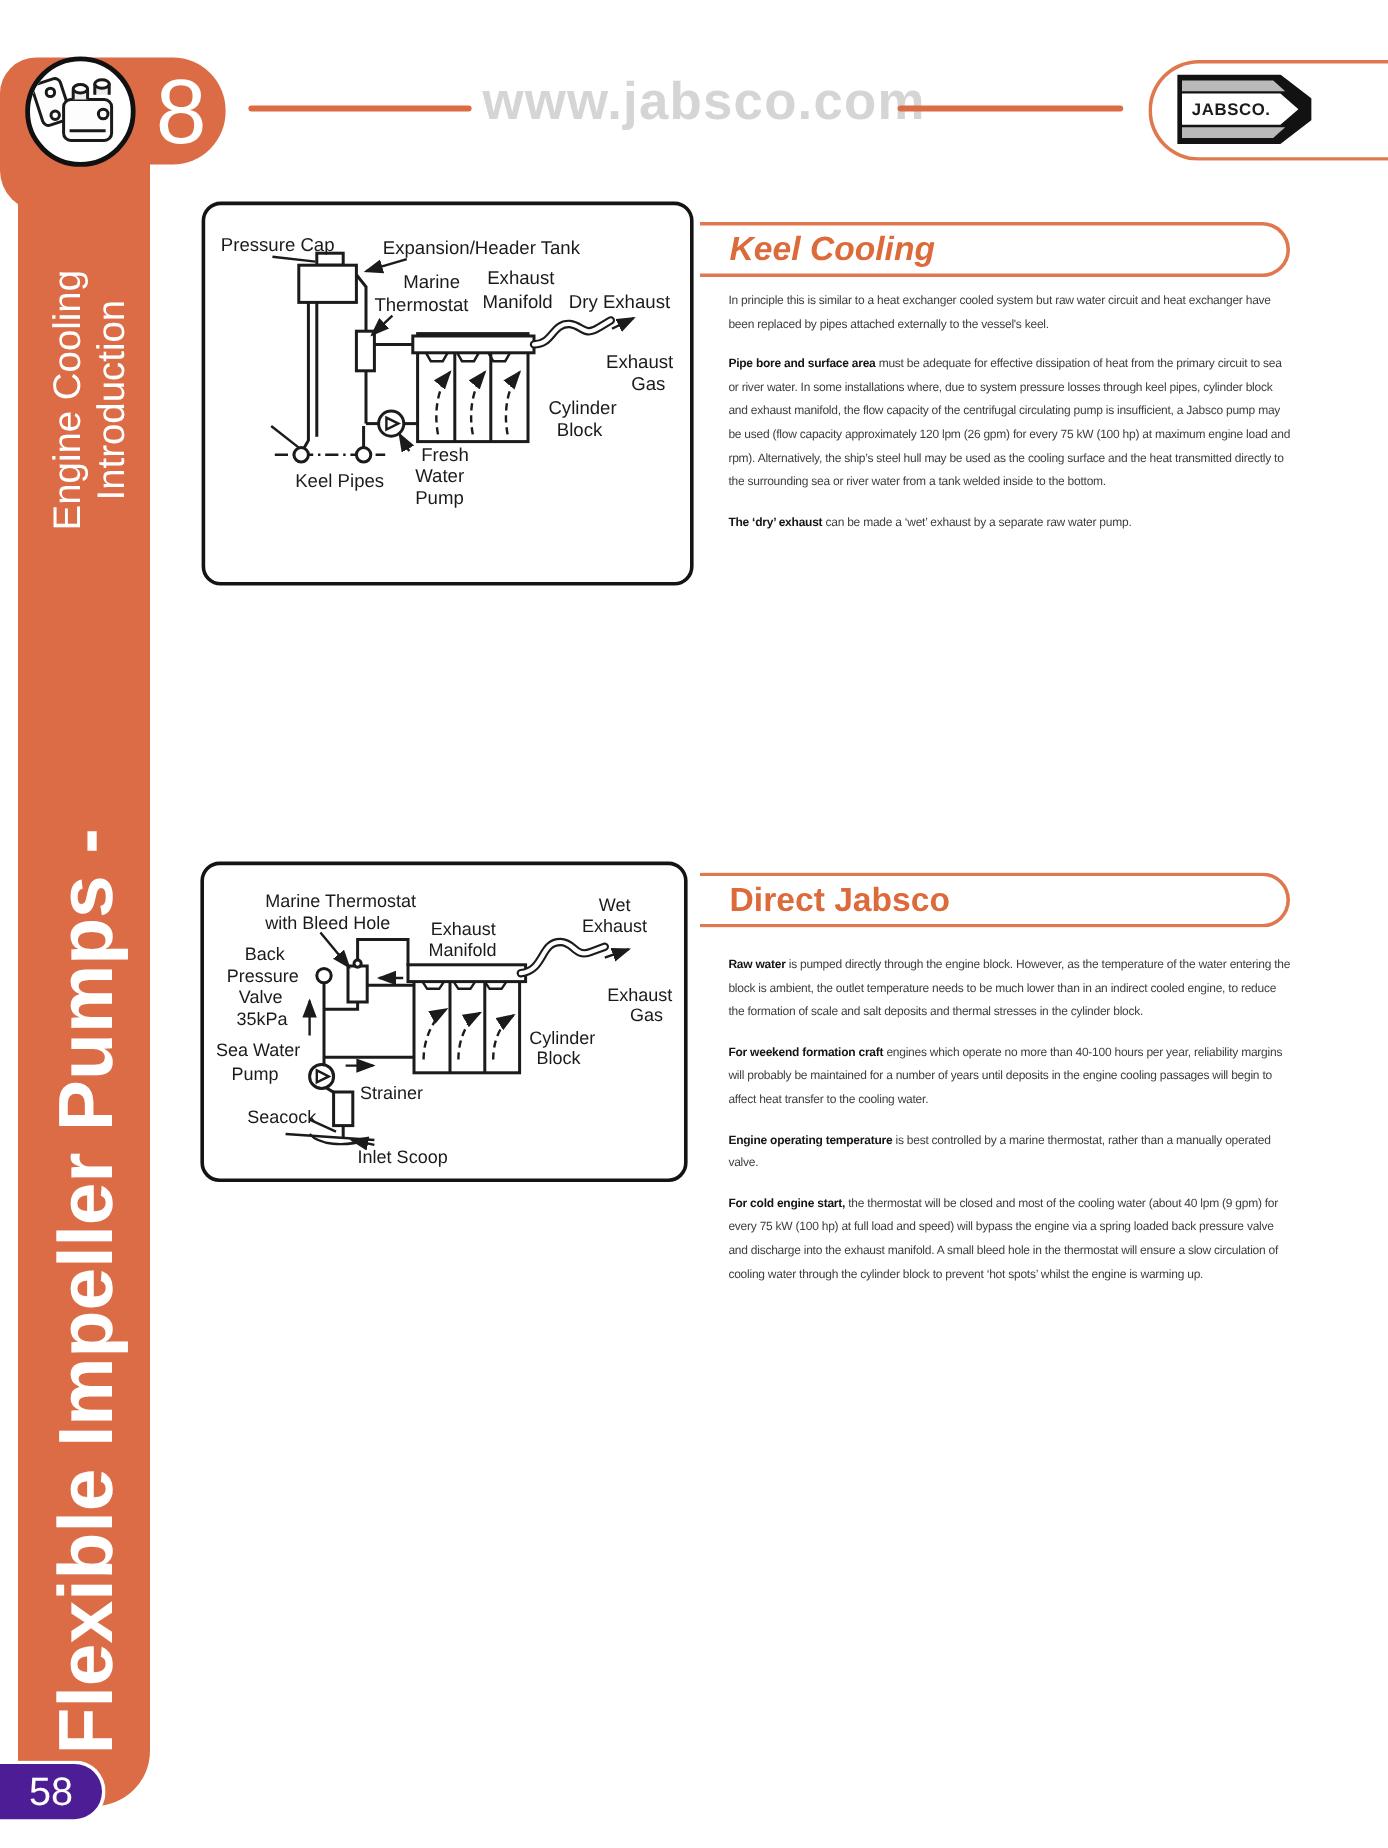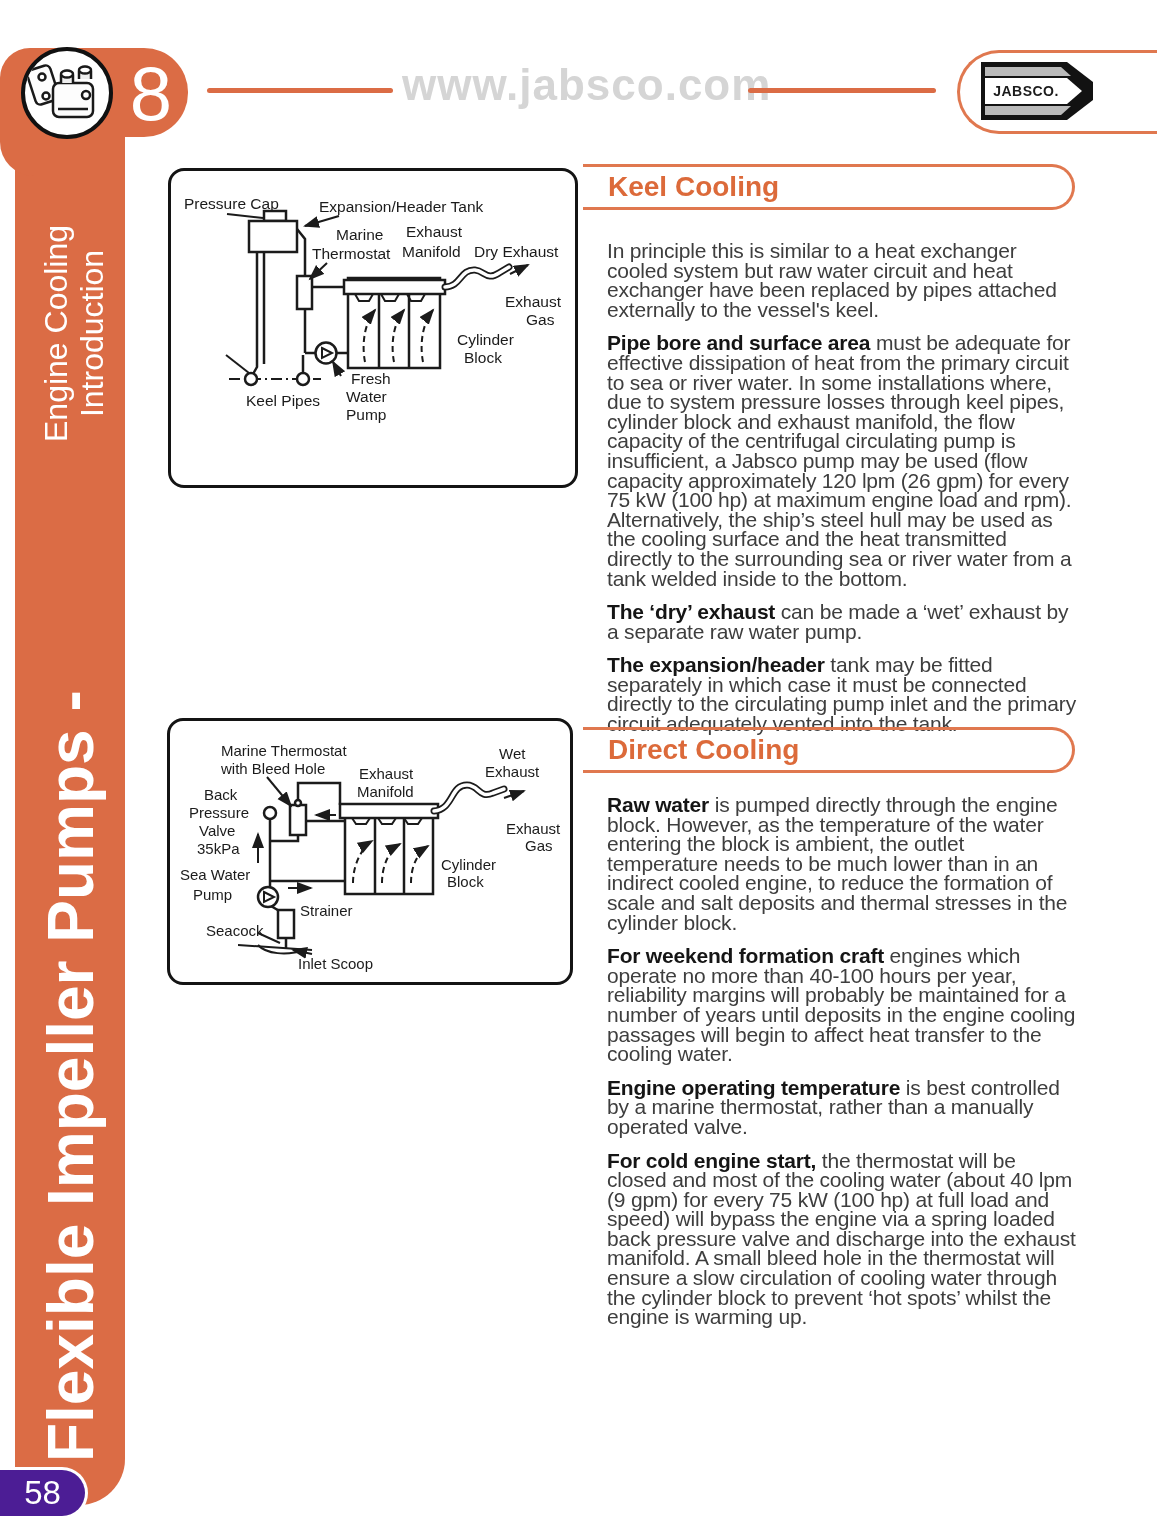--- a/index.html
+++ b/index.html
@@ -49,25 +49,25 @@
   .pO{stroke:#1b1b1b;stroke-width:7;fill:none;stroke-linecap:round;}
   .pI{stroke:#fff;stroke-width:3.5;fill:none;stroke-linecap:round;}
   .ln{stroke:#1b1b1b;stroke-width:2.5;fill:none;}
   .lnT{stroke:#1b1b1b;stroke-width:2;fill:none;}
   .shp{stroke:#1b1b1b;stroke-width:2.5;fill:#fff;}
   .dsh{stroke:#1b1b1b;stroke-width:2;fill:none;stroke-dasharray:6 4;}
   
   .section-rule{position:absolute;left:583px;width:492px;height:46px;
     border:3px solid #E0784F;border-left:none;border-radius:0 24px 24px 0;
     box-sizing:border-box;display:flex;align-items:center;}
-  .rule-keel{top:164px;}
+  .rule-keel{top:185px;font-style:italic;}
   .rule-direct{top:727px;}
   .section-title{color:#DC6A3A;font-size:28px;font-weight:bold;padding-left:25px;}
   .textcol{position:absolute;left:607px;width:470px;color:#3E3E3E;
-    font-size:21px;line-height:19.6px;letter-spacing:-0.2px;}
+    font-size:10px;line-height:19.6px;letter-spacing:-0.2px;}
   .textcol-keel{top:241px;}
   .textcol-direct{top:795px;}
   .textcol p{margin:0 0 14px 0;}
   .textcol b{color:#151515;}
 </style>
 </head>
 <body>
 
 <div class="sidebar-column"></div>
 <div class="header-stub"></div>
@@ -239,24 +239,23 @@
   </svg>
 </div>
 
 <div class="section-rule rule-keel">
   <span class="section-title">Keel Cooling</span>
 </div>
 <div class="textcol textcol-keel">
   <p><b></b><span>In principle this is similar to a heat exchanger cooled system but raw water circuit and heat exchanger have been replaced by pipes attached externally to the vessel's keel.</span></p>
   <p><b>Pipe bore and surface area</b><span> must be adequate for effective dissipation of heat from the primary circuit to sea or river water. In some installations where, due to system pressure losses through keel pipes, cylinder block and exhaust manifold, the flow capacity of the centrifugal circulating pump is insufficient, a Jabsco pump may be used (flow capacity approximately 120 lpm (26 gpm) for every 75 kW (100 hp) at maximum engine load and rpm). Alternatively, the ship’s steel hull may be used as the cooling surface and the heat transmitted directly to the surrounding sea or river water from a tank welded inside to the bottom.</span></p>
   <p><b>The ‘dry’ exhaust</b><span> can be made a ‘wet’ exhaust by a separate raw water pump.</span></p>
-  <p><b>The expansion/header</b><span> tank may be fitted separately in which case it must be connected directly to the circulating pump inlet and the primary circuit adequately vented into the tank.</span></p>
 </div>
 
 <div class="section-rule rule-direct">
-  <span class="section-title">Direct Cooling</span>
+  <span class="section-title">Direct Jabsco</span>
 </div>
 <div class="textcol textcol-direct">
   <p><b>Raw water</b><span> is pumped directly through the engine block. However, as the temperature of the water entering the block is ambient, the outlet temperature needs to be much lower than in an indirect cooled engine, to reduce the formation of scale and salt deposits and thermal stresses in the cylinder block.</span></p>
   <p><b>For weekend formation craft</b><span> engines which operate no more than 40-100 hours per year, reliability margins will probably be maintained for a number of years until deposits in the engine cooling passages will begin to affect heat transfer to the cooling water.</span></p>
   <p><b>Engine operating temperature</b><span> is best controlled by a marine thermostat, rather than a manually operated valve.</span></p>
   <p><b>For cold engine start,</b><span> the thermostat will be closed and most of the cooling water (about 40 lpm (9 gpm) for every 75 kW (100 hp) at full load and speed) will bypass the engine via a spring loaded back pressure valve and discharge into the exhaust manifold. A small bleed hole in the thermostat will ensure a slow circulation of cooling water through the cylinder block to prevent ‘hot spots’ whilst the engine is warming up.</span></p>
 </div>
 
 </body></html>

